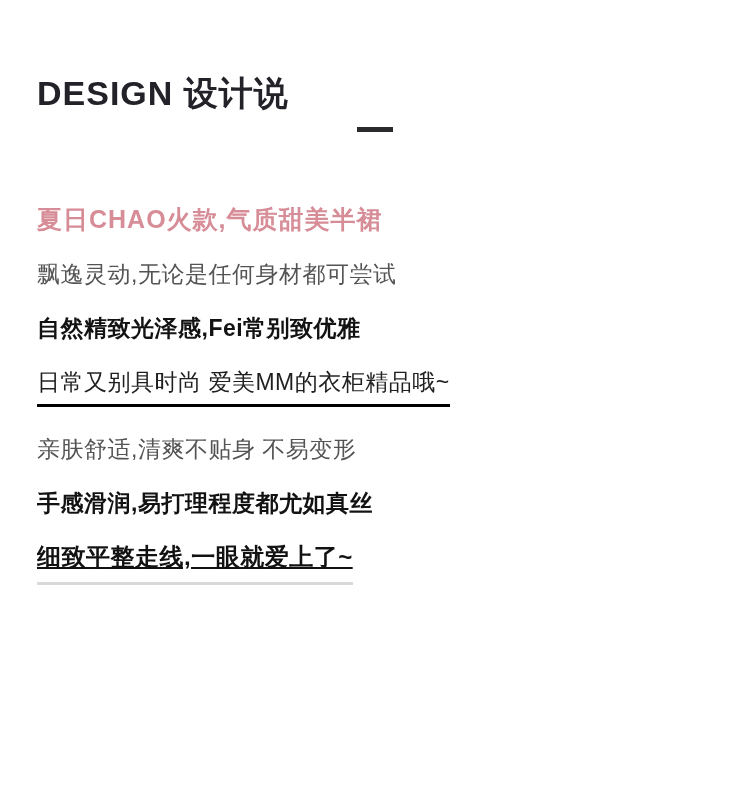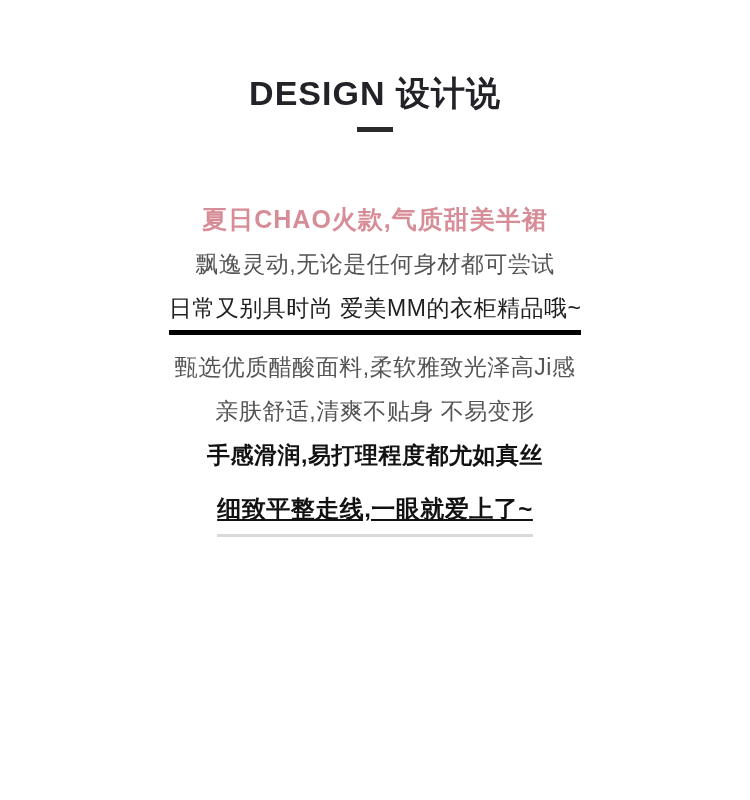--- a/index.html
+++ b/index.html
@@ -8,21 +8,21 @@
     background: #ffffff;
     font-family: "Liberation Sans", sans-serif;
   }
   .page {
     position: relative;
     width: 676px;
     height: 800px;
     margin: 0 auto;
     background: #ffffff;
     overflow: hidden;
-    text-align: center;
+    text-align: left;
     box-sizing: border-box;
     padding-top: 76px;
   }
   .title {
     margin: 0;
     font-size: 34px;
     line-height: 34px;
     font-weight: 600;
     letter-spacing: 1px;
     color: #232228;
@@ -64,57 +64,57 @@
     letter-spacing: 0.5px;
   }
   .bold24 {
     color: #121212;
     font-weight: 700;
     font-size: 24px;
     line-height: 24px;
     letter-spacing: 0.5px;
   }
   .underline1 {
-    border-bottom: 5px solid #000000;
+    border-bottom: 3px solid #000000;
     padding-bottom: 10px;
   }
   .underline2 {
     border-bottom: 3px solid #d9d9d9;
     padding-bottom: 13px;
     text-decoration: underline;
   }
   
   .m-pink { margin-top: 75px; }
   .m45 { margin-top: 45px; }
-  .m31 { margin-top: 21px; }
+  .m31 { margin-top: 31px; }
   .m62 { margin-top: 62px; }
   .m30 { margin-top: 30px; }
 </style>
 </head>
 <body>
 
 <div class="page">
 
   <h1 class="title">DESIGN 设计说</h1>
   <div class="dash"></div>
 
   <p class="row m-pink">
     <span class="t pink">夏日CHAO火款,气质甜美半裙</span>
   </p>
 
   <p class="row m31">
     <span class="t reg">飘逸灵动,无论是任何身材都可尝试</span>
   </p>
   <p class="row m31">
+    <span class="t bold">自然精致光泽感,Fei常别致优雅</span>
+  </p>
+  <p class="row m31">
     <span class="t med underline1">日常又别具时尚 爱美MM的衣柜精品哦~</span>
   </p>
 
-  <p class="row m31">
-    <span class="t reg">甄选优质醋酸面料,柔软雅致光泽高Ji感</span>
-  </p>
   <p class="row m31">
     <span class="t reg">亲肤舒适,清爽不贴身 不易变形</span>
   </p>
   <p class="row m31">
     <span class="t bold">手感滑润,易打理程度都尤如真丝</span>
   </p>
   <p class="row m30">
     <span class="t bold24 underline2">细致平整走线,一眼就爱上了~</span>
   </p>
 

